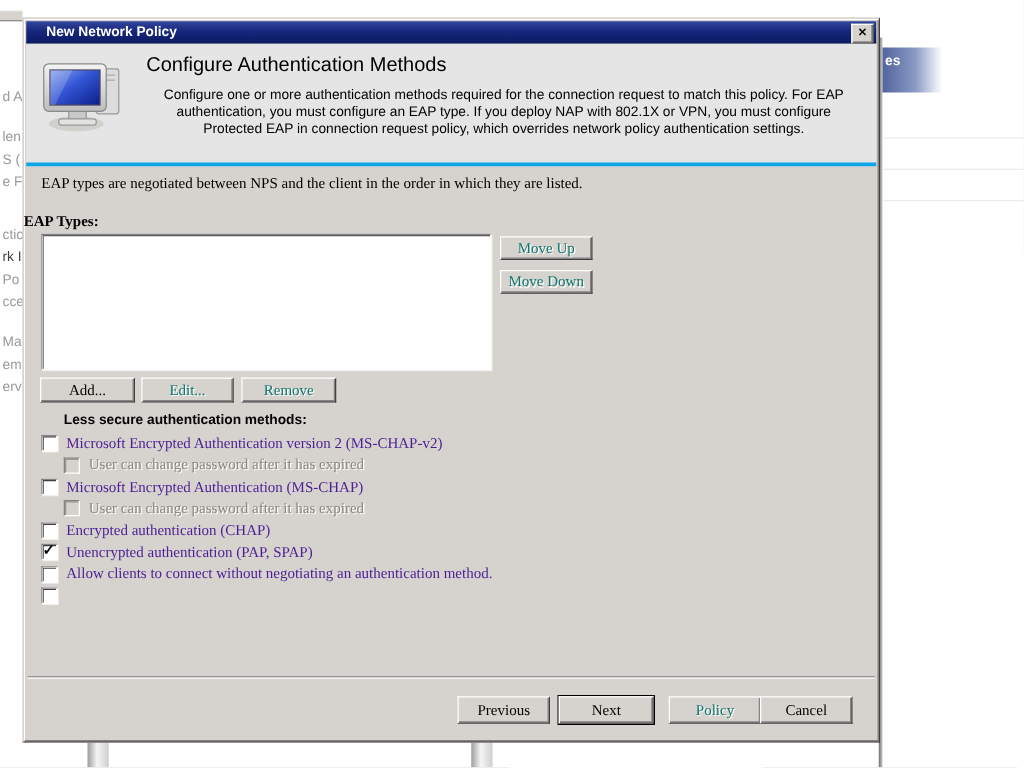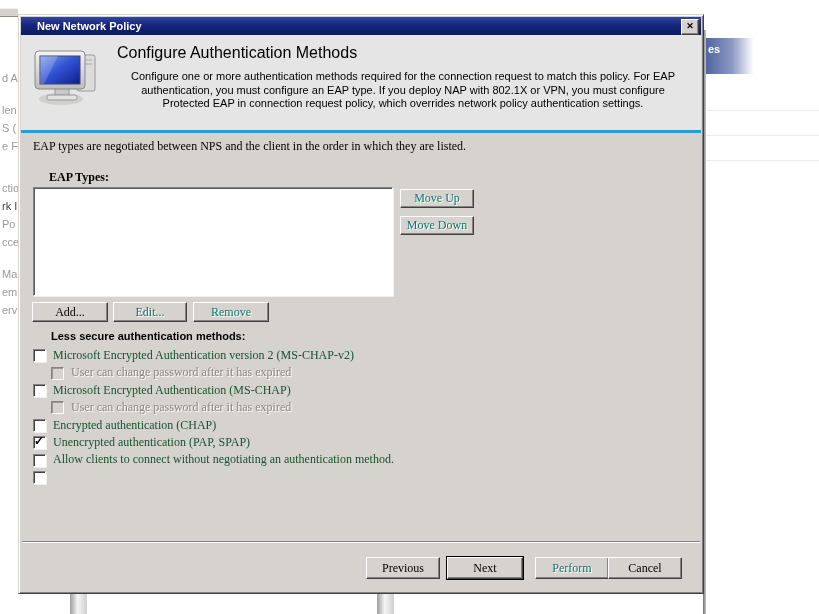--- a/index.html
+++ b/index.html
@@ -30,40 +30,40 @@
             box-shadow:inset -1px -1px 0 #848284;color:#000;font-size:9px;line-height:12px;
             text-align:center;font-weight:bold;cursor:default;}
   .hdr{position:absolute;left:2px;top:20px;width:680px;height:95px;background:#e5e5e5;
        border-bottom:3px solid #0ea5e9;text-align:center;}
   .hdr-title{position:absolute;left:96px;top:9px;font-size:16px;color:#000;}
   .hdr-desc{position:absolute;left:96px;top:35px;width:572px;font-size:11px;line-height:13.5px;color:#000;}
   .hdr-icon{position:absolute;left:10px;top:12px;width:72px;height:60px;}
   
   .serif{font-family:"Liberation Serif",serif;}
   .intro{position:absolute;left:14px;top:124px;font-size:12px;color:#000;}
-  .eap-label{position:absolute;left:30px;top:155px;font-size:12px;font-weight:bold;color:#000;}
+  .eap-label{position:absolute;left:0;top:155px;font-size:12px;font-weight:bold;color:#000;}
   .listbox{position:absolute;left:14px;top:172px;width:360px;height:109px;background:#ffffff;
            border:1px solid #848284;border-right-color:#ffffff;border-bottom-color:#ffffff;
            box-shadow:inset 1px 1px 0 #5c5c5c, 1px 1px 0 #f2f0ec;box-sizing:border-box;}
   .btn{position:absolute;background:#d6d3ce;border:1px solid;border-color:#ffffff #404040 #404040 #ffffff;
        box-shadow:inset -1px -1px 0 #848284;font-family:"Liberation Serif",serif;font-size:12px;
        color:#000;text-align:center;box-sizing:border-box;cursor:default;padding:0;}
   .btn.disabled{color:#0f766e;text-shadow:1px 1px 0 #ffffff;}
   .btn-default-wrap{position:absolute;border:1px solid #000;box-sizing:border-box;}
   .btn-default-wrap .btn{position:relative;left:0;top:0;width:100%;height:100%;}
   .less-label{position:absolute;left:14px;top:315px;font-size:11px;font-weight:bold;color:#000;padding-left:18px;}
   .cbrows{position:absolute;left:14px;top:331px;width:640px;}
   .cbrow{position:relative;height:17.4px;}
   .cbrow.indent{padding-left:18px;}
   .cb{display:inline-block;width:11px;height:11px;background:#ffffff;vertical-align:middle;
       border:1px solid #848284;border-right-color:#ffffff;border-bottom-color:#ffffff;
       box-shadow:inset 1px 1px 0 #404040, 1px 1px 0 #f2f0ec;position:relative;margin-right:7px;}
   .cb.disabled{background:#d6d3ce;box-shadow:inset 1px 1px 0 #9a978e;}
   .cb .check{position:absolute;left:0px;top:-3px;font-size:12px;font-weight:bold;color:#000;}
-  .cblabel{font-family:"Liberation Serif",serif;font-size:12px;color:#14532d;vertical-align:middle;}
+  .cblabel{font-family:"Liberation Serif",serif;font-size:12px;color:#4c1d95;vertical-align:middle;}
   .cblabel.disabled{color:#8b887f;text-shadow:1px 1px 0 #ffffff;}
   .sep{position:absolute;left:3px;right:3px;top:526px;height:0;
        border-top:1px solid #848284;border-bottom:1px solid #ffffff;}
 </style>
 </head>
 <body>
 
 <div class="stage">
 
   <div class="topleft-bar"></div>
@@ -148,16 +148,16 @@
         <div class="cbrow"><span class="cb"></span><span class="cblabel">Allow clients to connect without negotiating an authentication method.</span></div>
         <div class="cbrow"><span class="cb"></span></div>
       </div>
 
     <div class="sep"></div>
 
     <button class="btn" style="left:347px;top:542px;width:74px;height:22px;">Previous</button>
     <span class="btn-default-wrap" style="left:427px;top:541px;width:78px;height:24px;">
       <button class="btn">Next</button>
     </span>
-    <button class="btn disabled" style="left:516px;top:542px;width:74px;height:22px;">Perform</button>
+    <button class="btn disabled" style="left:516px;top:542px;width:74px;height:22px;">Policy</button>
     <button class="btn" style="left:589px;top:542px;width:74px;height:22px;">Cancel</button>
   </div>
 </div>
 
 </body></html>

